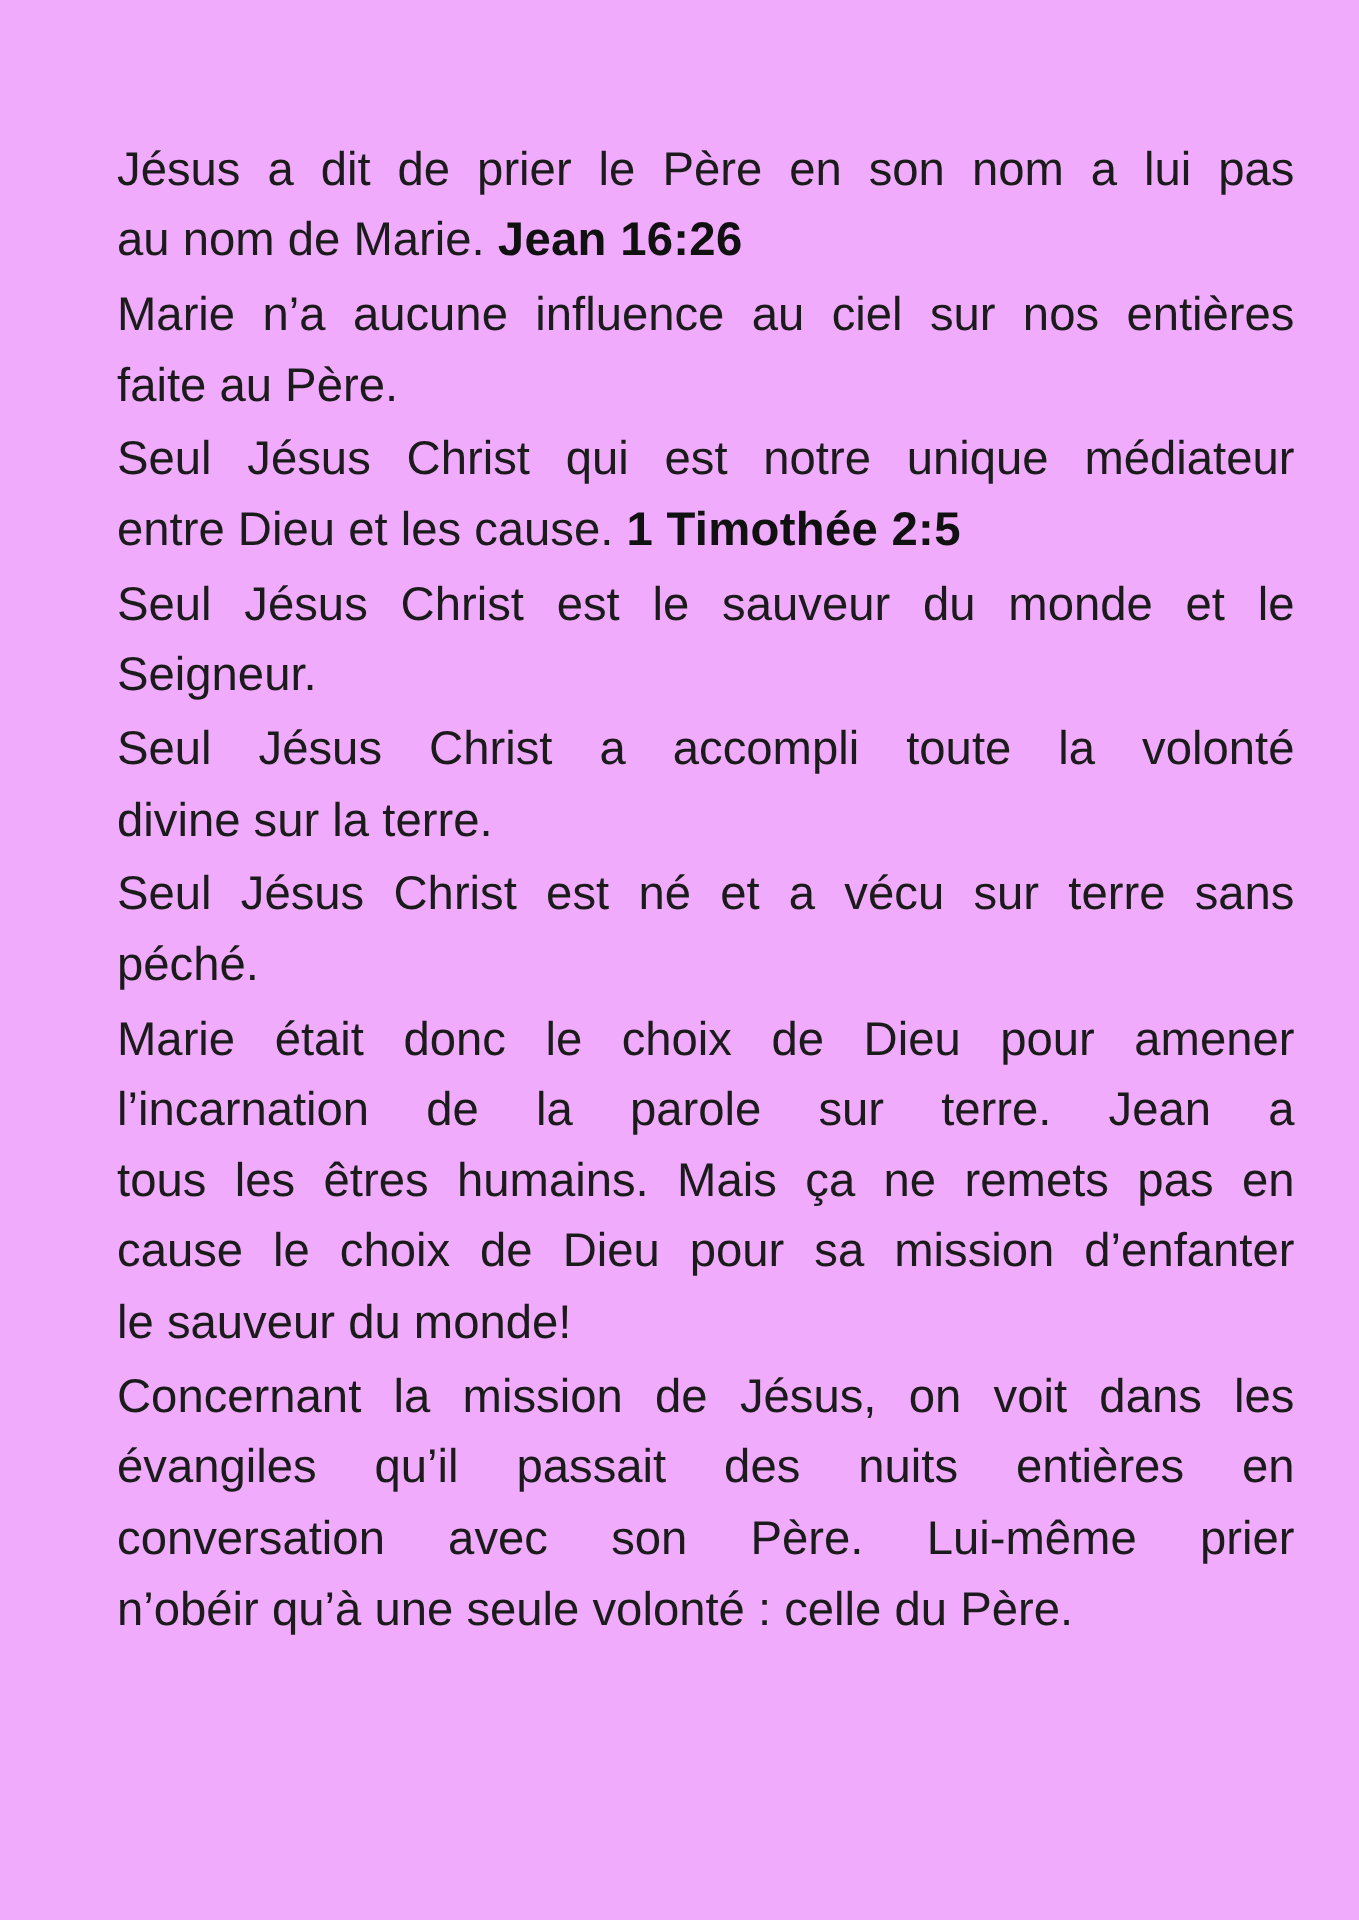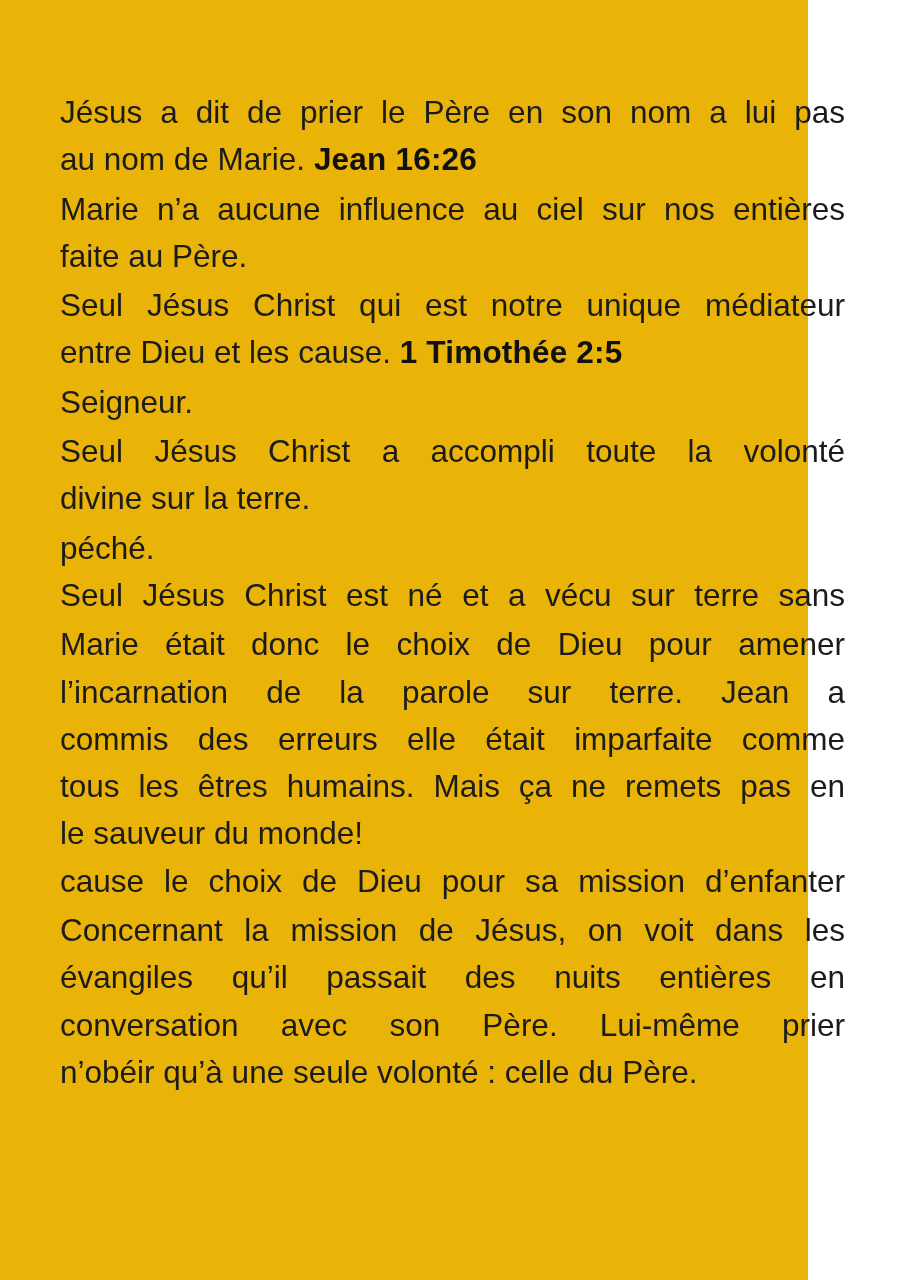--- a/index.html
+++ b/index.html
@@ -8,24 +8,24 @@
   }
   body {
     width: 906px;
     height: 1280px;
     background: #ffffff;
     font-family: "Liberation Sans", sans-serif;
     overflow: hidden;
   }
   .page {
     box-sizing: border-box;
-    width: 808px;
+    width: 906px;
     height: 1280px;
-    background: #eab308;
-    padding: 89px 61px 0 60px;
+    background: #f0abfc;
+    padding: 89px 61px 0 78px;
   }
   .text-block {
     width: 785px;
     color: #1b1b1b;
     font-size: 31.5px;
     line-height: 47.3px;
     font-weight: 400;
   }
   .paragraph {
     margin: 0 0 2px 0;
@@ -56,37 +56,37 @@
       </div>
       <div class="paragraph">
         <div class="line"><span>Marie n’a aucune influence au ciel sur nos entières</span></div>
         <div class="line last"><span>faite au Père.</span></div>
       </div>
       <div class="paragraph">
         <div class="line"><span>Seul Jésus Christ qui est notre unique médiateur</span></div>
         <div class="line last"><span>entre Dieu et les cause. </span><span class="bold" style="color: rgb(17, 17, 17);">1 Timothée 2:5</span></div>
       </div>
       <div class="paragraph">
+        <div class="line"><span>Seul Jésus Christ est le sauveur du monde et le</span></div>
         <div class="line last"><span>Seigneur.</span></div>
       </div>
       <div class="paragraph">
         <div class="line"><span>Seul Jésus Christ a accompli toute la volonté</span></div>
         <div class="line last"><span>divine sur la terre.</span></div>
       </div>
       <div class="paragraph">
+        <div class="line"><span>Seul Jésus Christ est né et a vécu sur terre sans</span></div>
         <div class="line last"><span>péché.</span></div>
-        <div class="line"><span>Seul Jésus Christ est né et a vécu sur terre sans</span></div>
       </div>
       <div class="paragraph">
         <div class="line"><span>Marie était donc le choix de Dieu pour amener</span></div>
         <div class="line"><span>l’incarnation de la parole sur terre. Jean a</span></div>
-        <div class="line"><span>commis des erreurs elle était imparfaite comme</span></div>
         <div class="line"><span>tous les êtres humains. Mais ça ne remets pas en</span></div>
+        <div class="line"><span>cause le choix de Dieu pour sa mission d’enfanter</span></div>
         <div class="line last"><span>le sauveur du monde!</span></div>
-        <div class="line"><span>cause le choix de Dieu pour sa mission d’enfanter</span></div>
       </div>
       <div class="paragraph">
         <div class="line"><span>Concernant la mission de Jésus, on voit dans les</span></div>
         <div class="line"><span>évangiles qu’il passait des nuits entières en</span></div>
         <div class="line"><span>conversation avec son Père. Lui-même prier</span></div>
         <div class="line last"><span>n’obéir qu’à une seule volonté : celle du Père.</span></div>
       </div>
     </div>
 </div>
 

